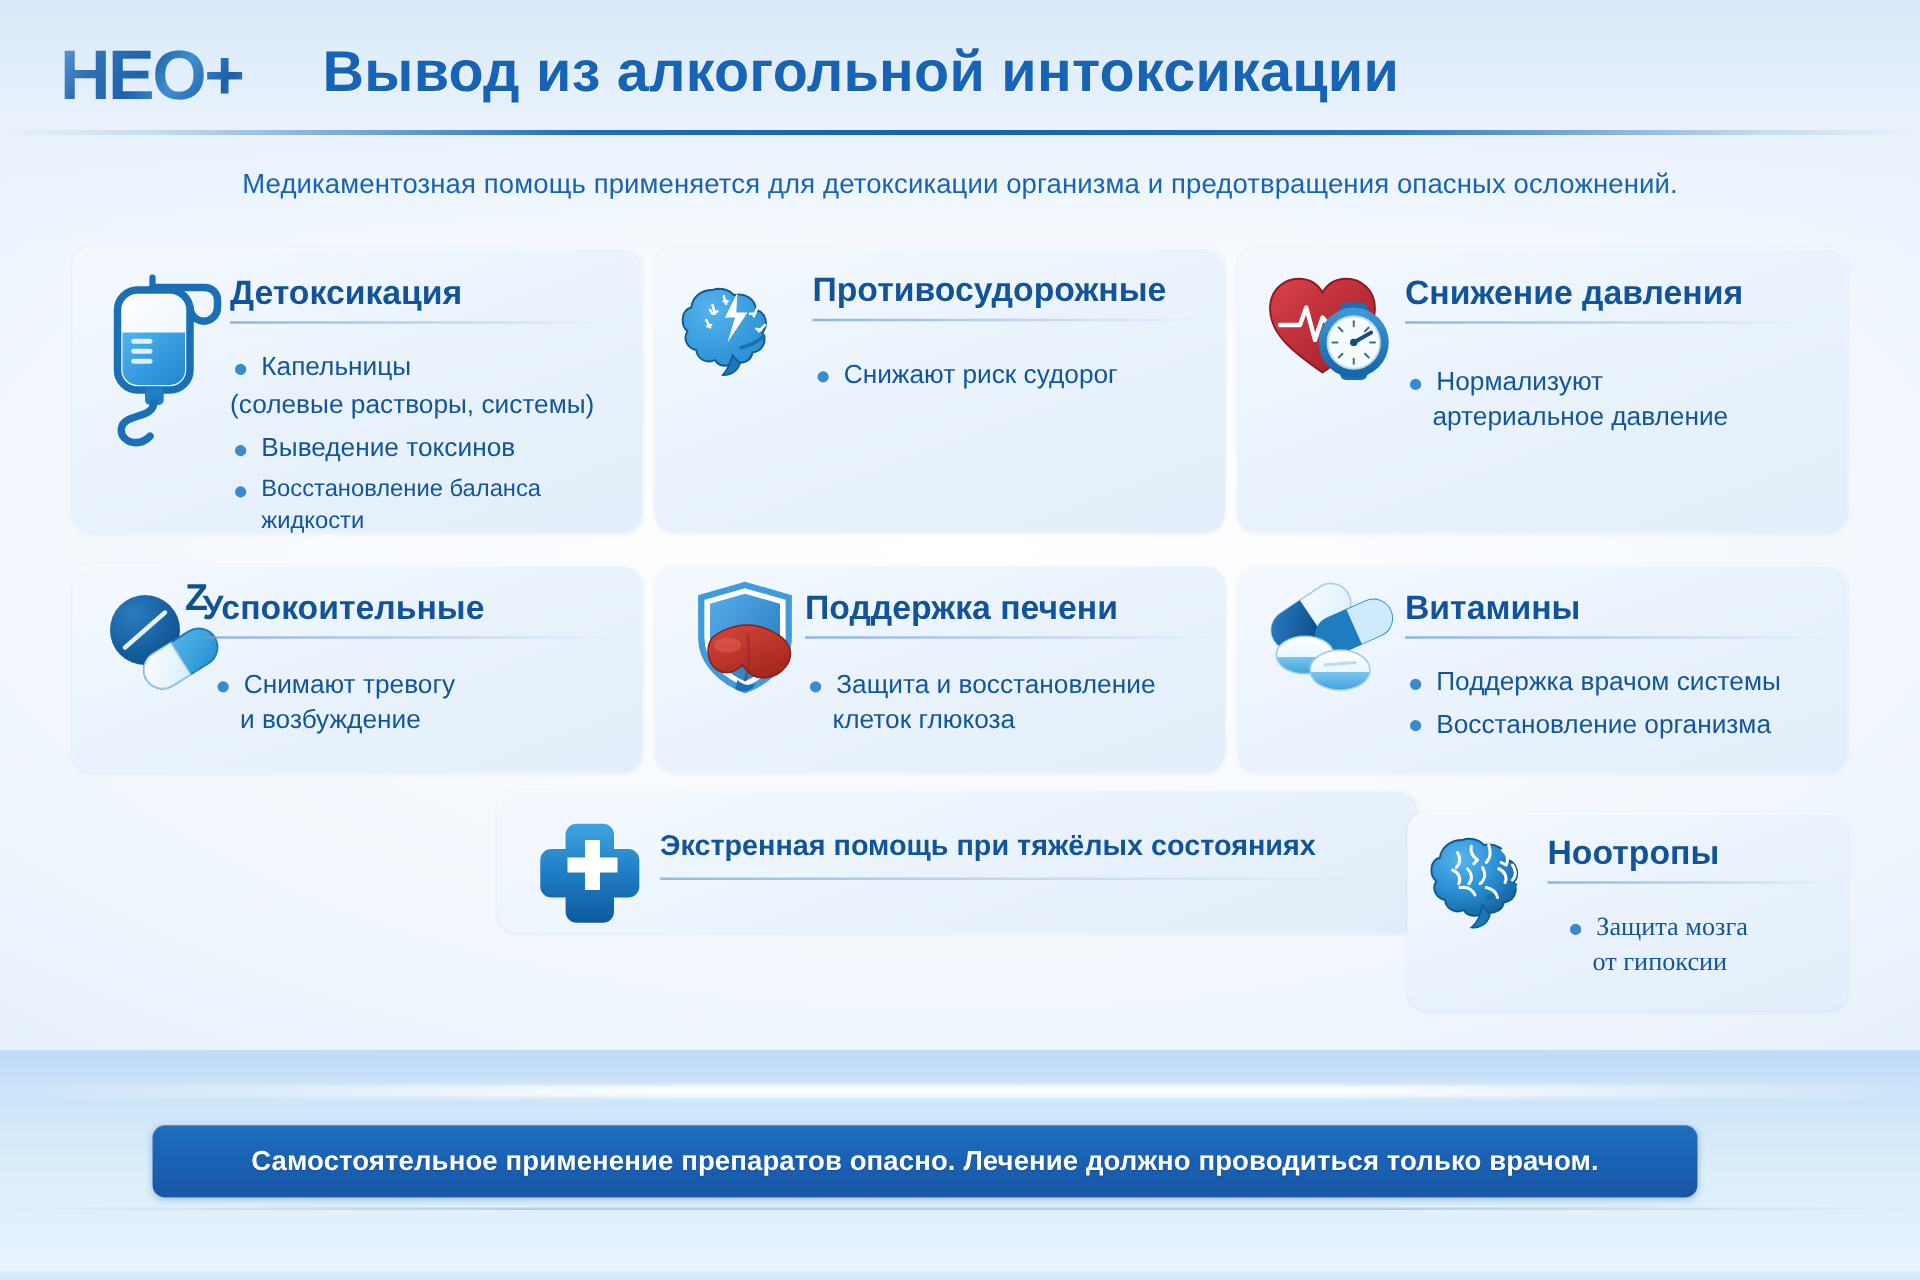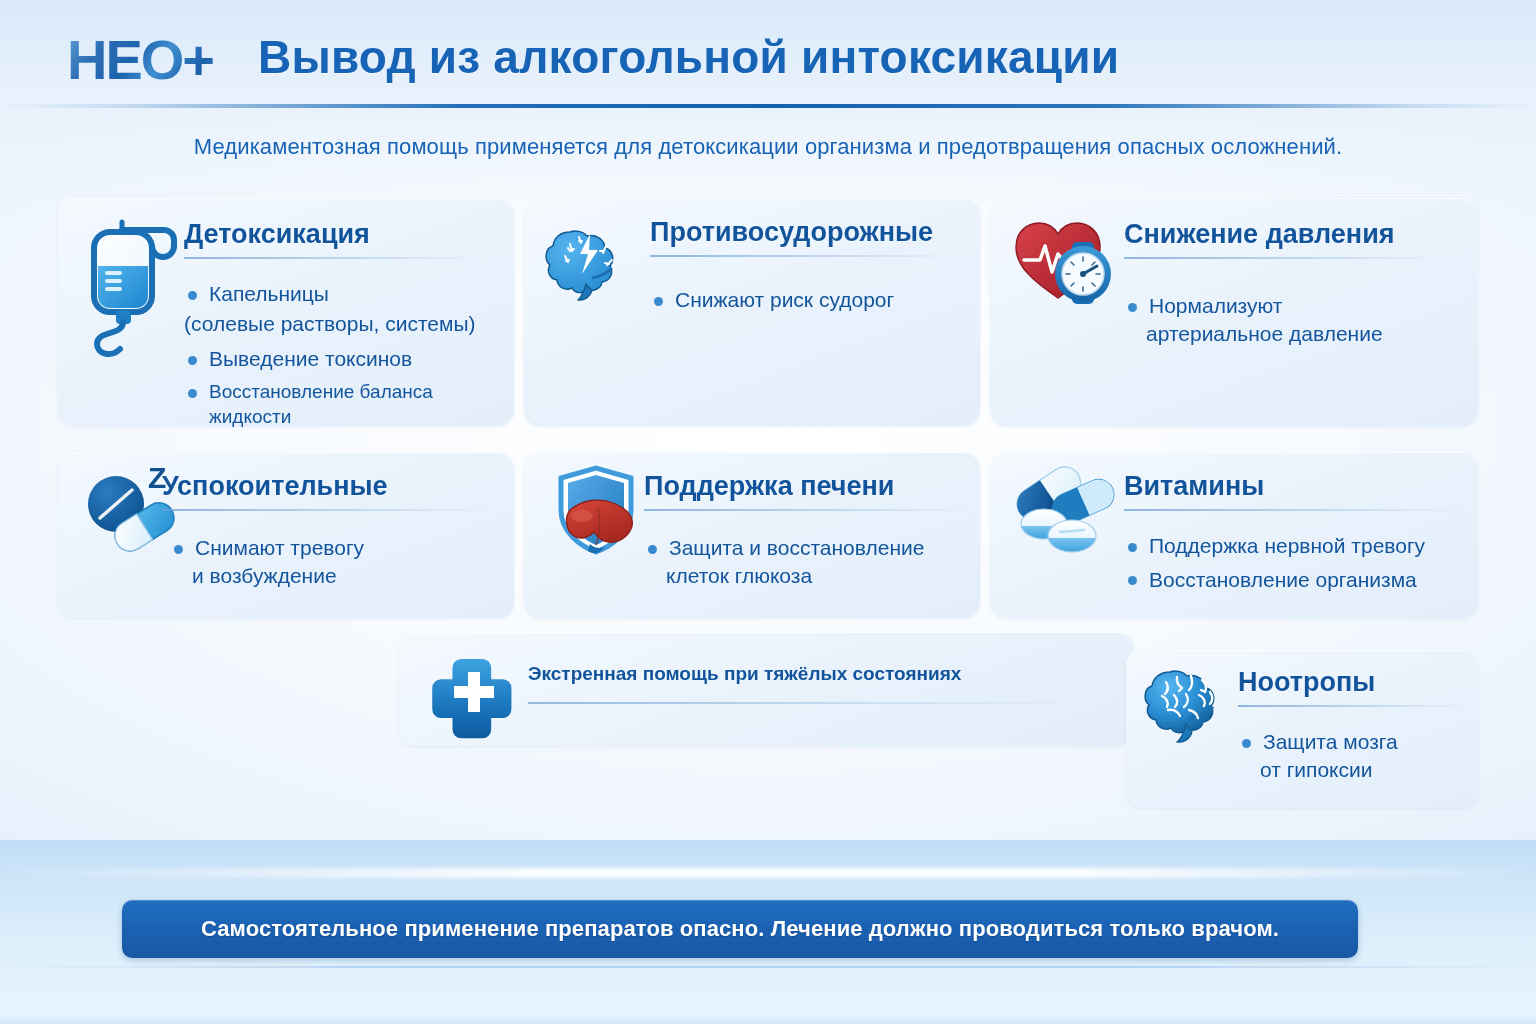--- a/index.html
+++ b/index.html
@@ -41,21 +41,20 @@
 
   
   #header { position:absolute; left:0; top:24px; width:100%; height:80px; }
   #logo {
     position:absolute; left:48px; top:8px;
     font-size:56px; font-weight:bold; letter-spacing:-2px; line-height:1;
     background:linear-gradient(125deg,#5e9fd6 0%, #2f6fb5 22%, #1d63ae 45%, #3f8fd0 62%, #1c5ea8 85%, #4a93d4 100%);
     -webkit-background-clip:text; background-clip:text; color:transparent;
     -webkit-text-fill-color:transparent;
     text-shadow:none;
-    margin-left:19px;
   }
   #title {
     position:absolute; left:258px; top:5px;
     font-size:46px; font-weight:bold; color:#1763b5;
     letter-spacing:.2px; line-height:1.25;
     text-shadow:0 1px 0 rgba(255,255,255,.75);
   }
   #header-rule {
     position:absolute; left:0; top:104px; width:100%; height:4px;
     background:linear-gradient(90deg, rgba(38,118,190,0) 0%, rgba(38,118,190,.18) 8%, rgba(24,104,180,.95) 30%, rgba(18,96,174,1) 50%, rgba(24,104,180,.9) 72%, rgba(38,118,190,.18) 92%, rgba(38,118,190,0) 100%);
@@ -102,21 +101,21 @@
 
   
   #emergency {
     position:absolute; left:398px; top:632px; width:736px; height:114px;
     border-radius:16px;
     background:linear-gradient(160deg,#f4f9fe 0%, #eaf3fc 50%, #e2edf9 100%);
     box-shadow:0 1px 3px rgba(90,140,190,.12), inset 0 1px 0 rgba(255,255,255,.85);
   }
   #emergency-text {
     position:absolute; left:130px; top:31px; width:570px;
-    font-size:19px; font-weight:bold; color:#12549b; white-space:nowrap;
+    font-size:23px; font-weight:bold; color:#12549b; white-space:nowrap;
   }
   #emergency-rule {
     position:absolute; left:130px; top:70px; width:560px; height:2px;
     background:linear-gradient(90deg, rgba(110,160,210,.7) 0%, rgba(150,190,225,.35) 62%, rgba(180,210,235,0) 100%);
   }
 
   
   #warning {
     position:absolute; left:122px; top:900px; width:1236px; height:58px;
     border-radius:10px;
@@ -365,21 +364,21 @@
       <ellipse cx="44" cy="62" rx="23" ry="15" fill="url(#tbG)" stroke="#9dcde9" stroke-width="1.2"></ellipse>
       <ellipse cx="72" cy="74" rx="24" ry="16" fill="url(#tbG)" stroke="#9dcde9" stroke-width="1.2"></ellipse>
       <path d="M60 70 L84 68" stroke="#b8dcf2" stroke-width="2.4" stroke-linecap="round"></path>
     </svg>
   </div>
   <div class="card-head" style="left:134px; top:20px; width:340px;">
     <div class="card-title">Витамины</div>
     <div class="card-rule"></div>
   </div>
   <div class="bullets" style="left:134px; top:80px; width:340px;">
-    <div class="bullet"><span>Поддержка нервной тревогу</span></div>
+    <div class="bullet"><span>Поддержка врачом системы</span></div>
     <div class="bullet"><span>Восстановление организма</span></div>
   </div>
 </div>
 
 <div id="emergency">
   <div class="card-icon" style="left:36px; top:20px;">
     <svg width="78" height="78" viewBox="0 0 78 78">
       <defs>
         <linearGradient id="crsG" x1="0" y1="0" x2="0" y2="1">
           <stop offset="0" stop-color="#3fa3e0"></stop>
@@ -420,21 +419,21 @@
         <path d="M24 50 c6 -1 10 2 12 6"></path>
         <path d="M45 50 c5 1 8 4 9 8"></path>
         <path d="M66 32 c3 4 3 9 0 12"></path>
       </g>
     </svg>
   </div>
   <div class="card-head" style="left:112px; top:18px; width:230px;">
     <div class="card-title">Ноотропы</div>
     <div class="card-rule"></div>
   </div>
-  <div class="bullets" style="left:112px; top:78px; width:230px;">
+  <div class="bullets" style="left:126px; top:78px; width:230px;font-family:Liberation Serif, serif;">
     <div class="bullet">
       <span>Защита мозга</span>
       <span class="cont2">от гипоксии</span>
     </div>
   </div>
 </div>
 
 <div id="warning">
   <span id="warning-text">Самостоятельное применение препаратов опасно. Лечение должно проводиться только врачом.</span>
 </div>

